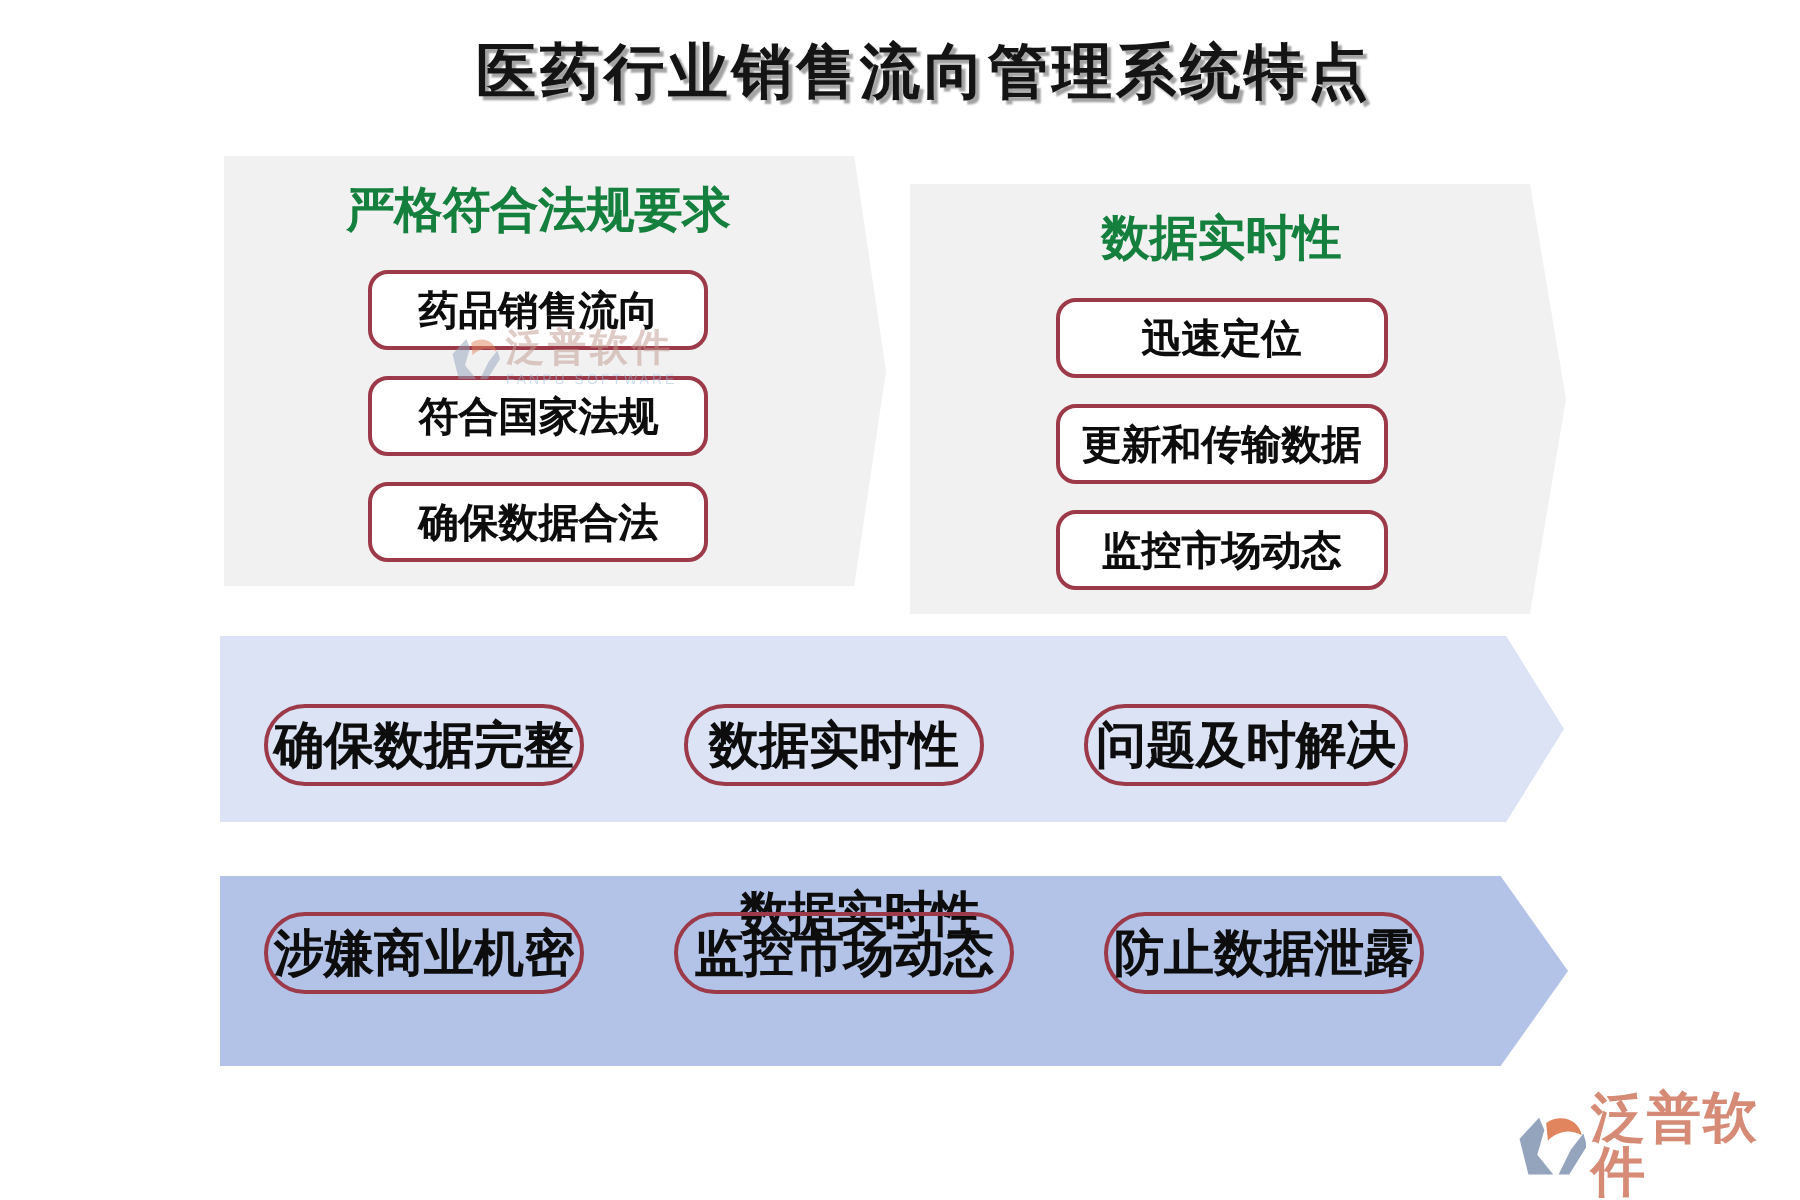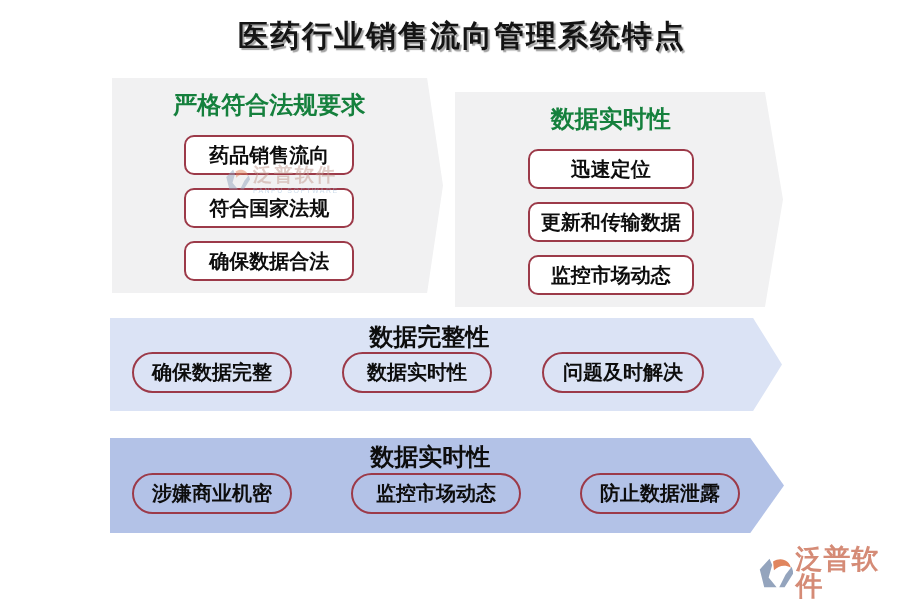--- a/index.html
+++ b/index.html
@@ -44,25 +44,25 @@
   .band-a{left:110px;top:318px;width:672px;height:93px;background:#dbe3f5;
     clip-path:polygon(0 0,95.7% 0,100% 50%,95.7% 100%,0 100%);}
   .band-b{left:110px;top:438px;width:674px;height:95px;background:#b3c2e7;
     clip-path:polygon(0 0,95% 0,100% 50%,95% 100%,0 100%);}
   .band-header{
     position:absolute;top:3px;left:0;width:95%;text-align:center;
     font-size:24px;font-weight:bold;color:#0d0d0d;
   }
   .band-items{position:absolute;left:22px;display:flex;}
   .band-a .band-items{top:34px;gap:50px;}
-  .band-b .band-items{top:35px;gap:59px;font-family:Liberation Mono, monospace;}
+  .band-b .band-items{top:18px;gap:45px;font-family:Liberation Mono, monospace;}
   .pill{
     height:41px;border:2px solid #9c3a49;border-radius:22px;background:transparent;
     display:flex;align-items:center;justify-content:center;
-    font-size:20px;font-weight:bold;box-sizing:border-box;color:#0d0d0d;
+    font-size:25px;font-weight:bold;box-sizing:border-box;color:#0d0d0d;
   }
   .band-a .pill:nth-child(1){width:160px;}
   .band-a .pill:nth-child(2){width:150px;}
   .band-a .pill:nth-child(3){width:162px;text-align:center;}
   .band-b .pill:nth-child(1){width:160px;}
   .band-b .pill:nth-child(2){width:170px;}
   .band-b .pill:nth-child(3){width:160px;}
 
   
   .watermark{
@@ -100,21 +100,20 @@
   <section class="panel panel-b">
     <div class="panel-header">数据实时性</div>
     <div class="panel-items">
       <div class="item-box">迅速定位</div>
       <div class="item-box">更新和传输数据</div>
       <div class="item-box">监控市场动态</div>
     </div>
   </section>
 
   <section class="band band-a">
-    <div class="band-header">数据完整性</div>
     <div class="band-items">
       <div class="pill">确保数据完整</div>
       <div class="pill">数据实时性</div>
       <div class="pill">问题及时解决</div>
     </div>
   </section>
 
   <section class="band band-b">
     <div class="band-header">数据实时性</div>
     <div class="band-items">

